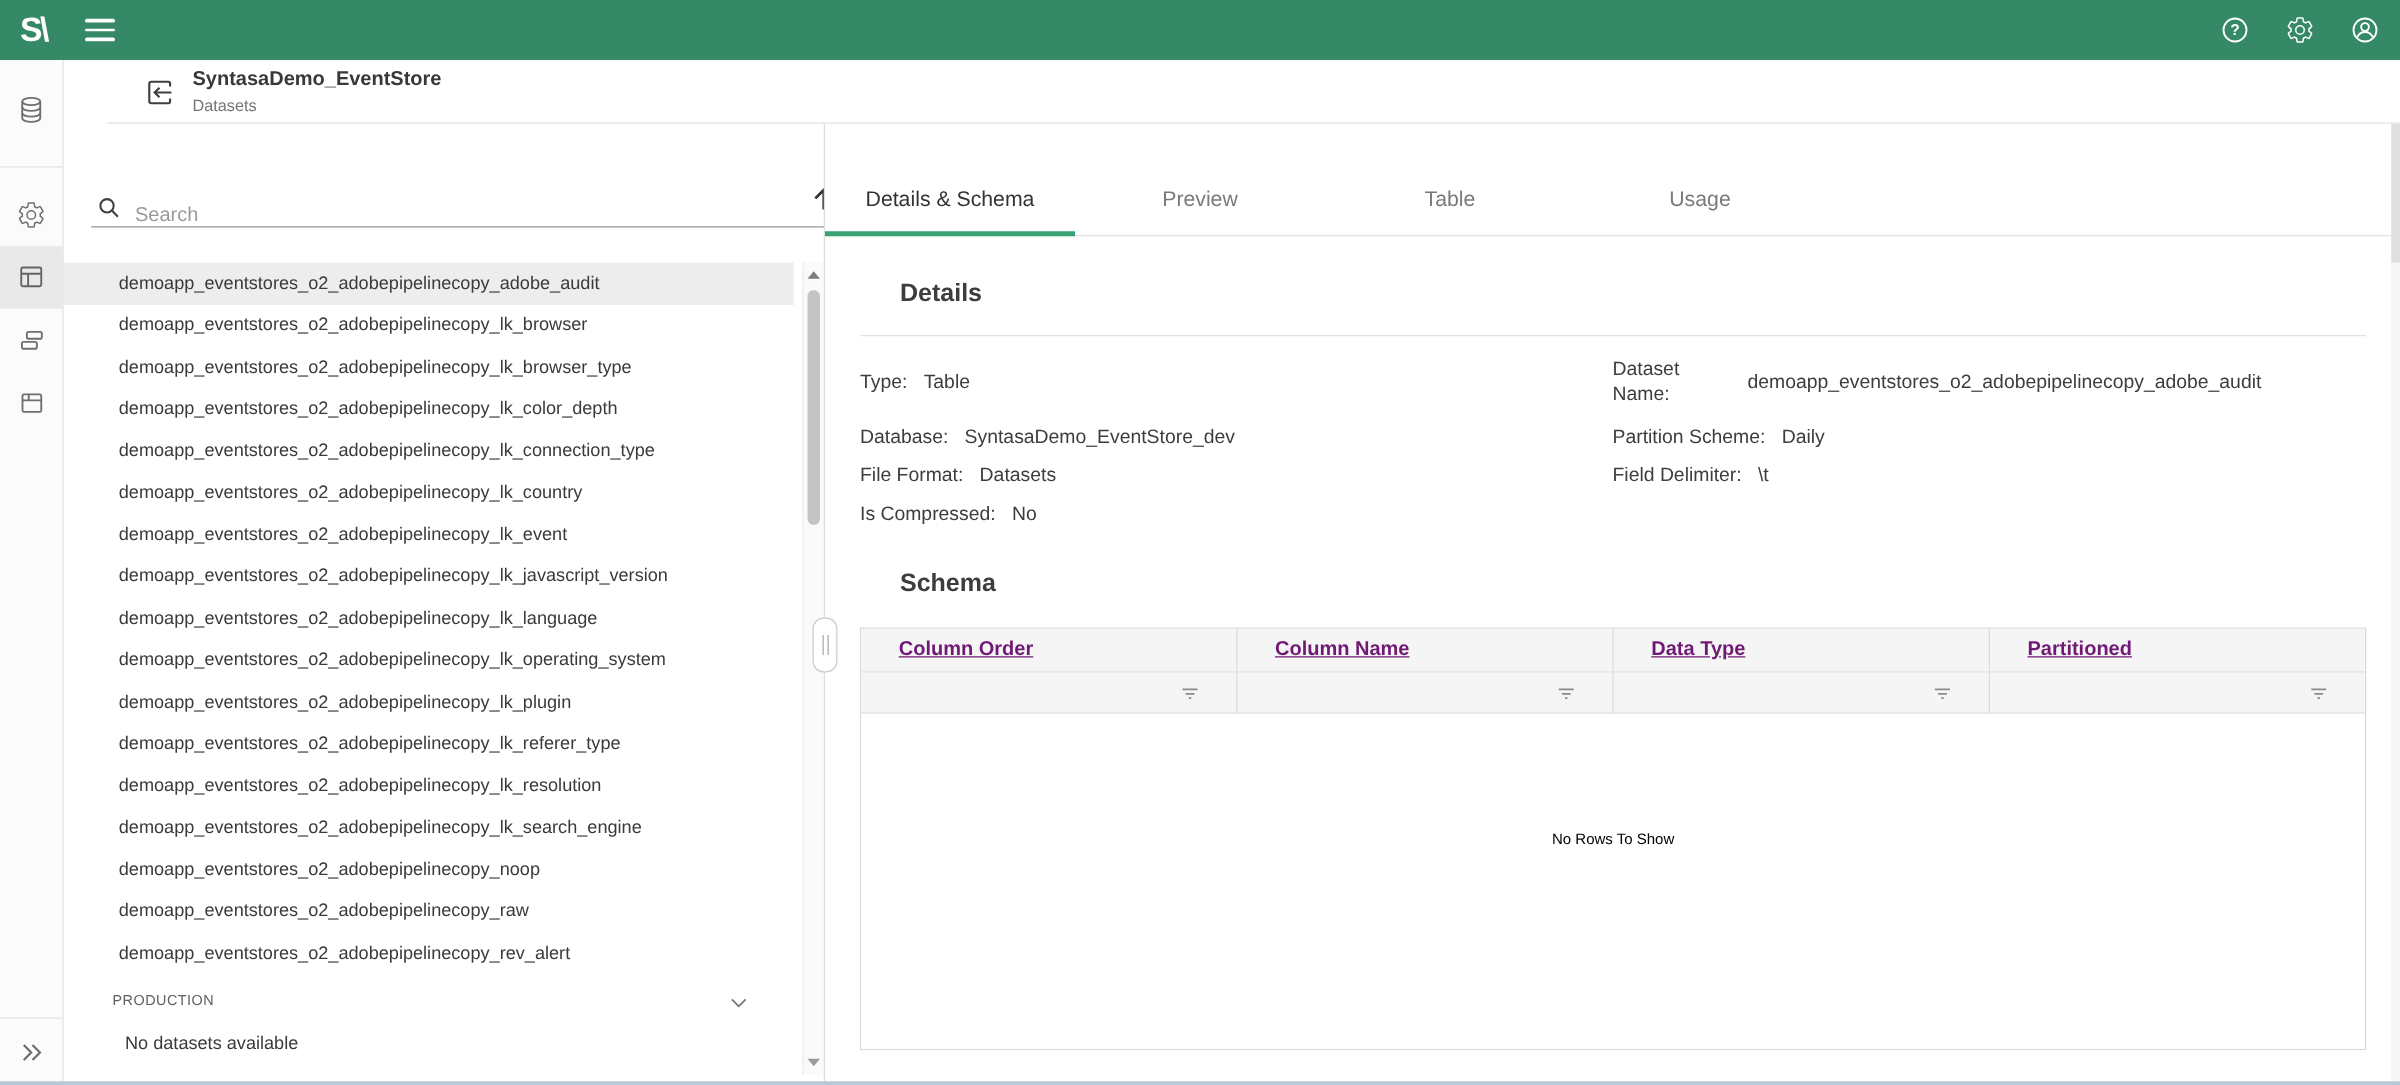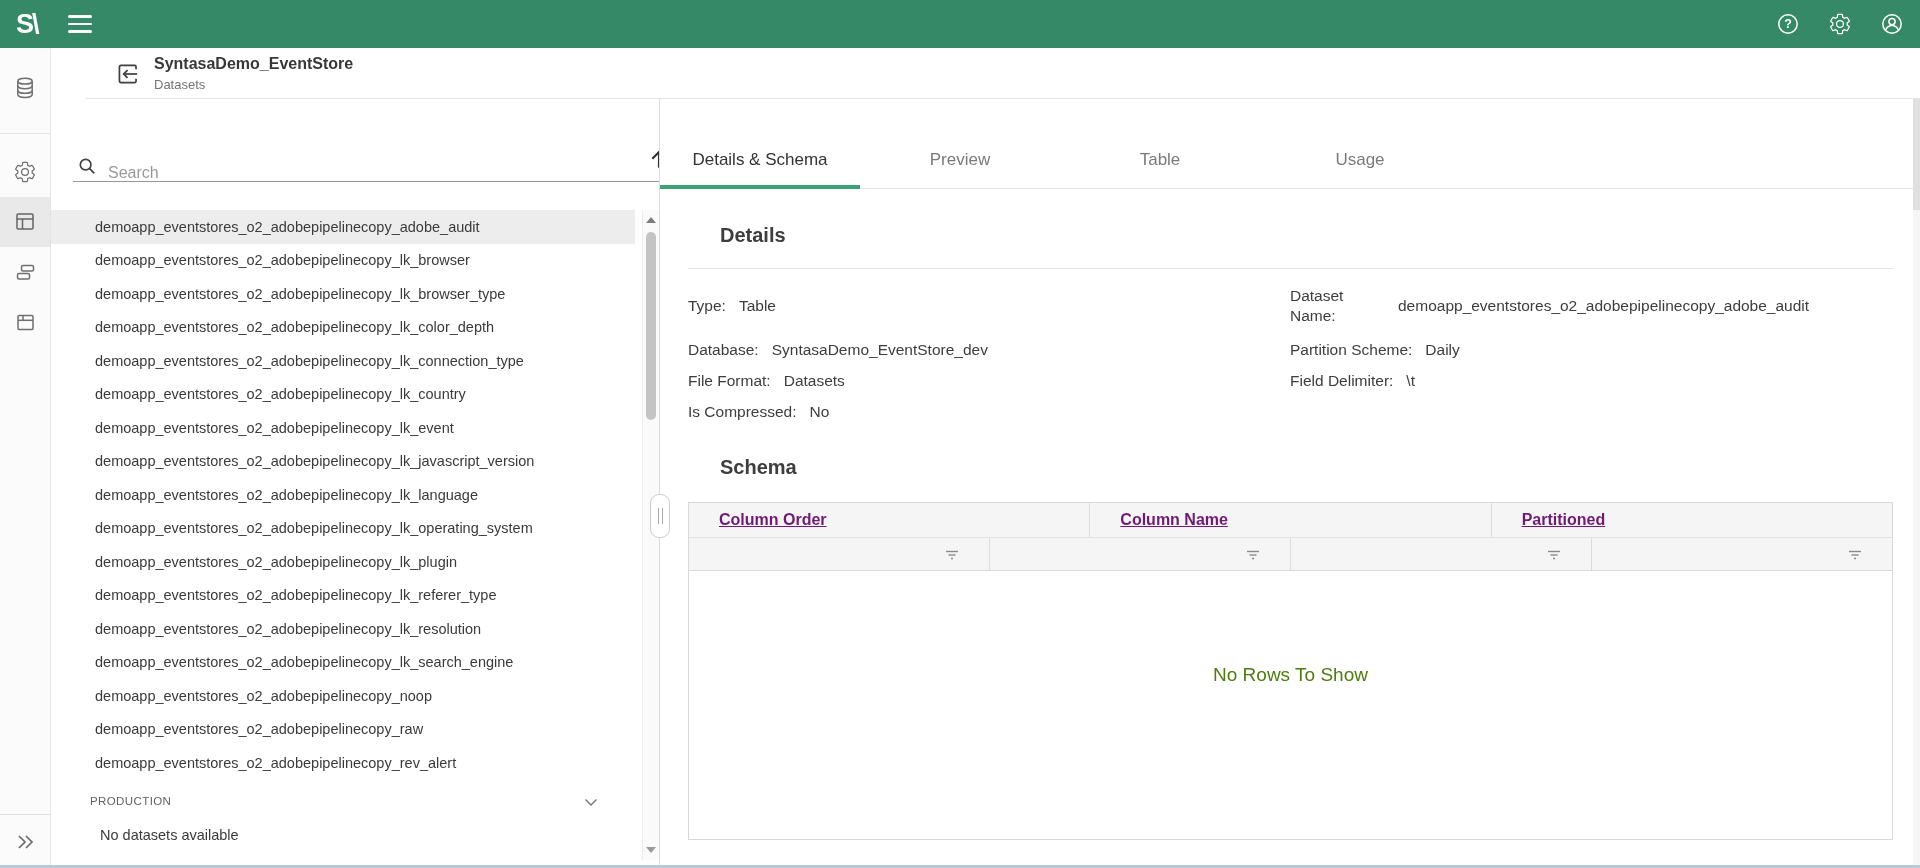--- a/index.html
+++ b/index.html
@@ -93,21 +93,21 @@
   .thead-row{height:34px;background:#f5f5f5;display:flex;}
   .th{flex:1;display:flex;align-items:center;padding-left:30px;font-size:16px;font-weight:bold;color:#701a75;
       border-right:1px solid #dcdcdc;box-sizing:border-box;cursor:pointer;text-decoration:underline;}
   .th:last-child{border-right:none;}
   .filter-row{height:34px;background:#f5f5f5;display:flex;border-top:1px solid #e2e2e2;border-bottom:1px solid #d9d9d9;box-sizing:border-box;}
   .fcell{flex:1;display:flex;align-items:center;justify-content:flex-end;padding-right:28px;
          border-right:1px solid #dcdcdc;box-sizing:border-box;}
   .fcell:last-child{border-right:none;}
   .filter-btn{cursor:pointer;}
   .table-body{height:268px;background:#fff;display:flex;justify-content:center;align-items:flex-start;}
-  .no-rows{margin-top:93px;font-size:19px;color:#4d7c0f;}
+  .no-rows{margin-top:93px;font-size:12px;color:#000000;}
 
   
   .page-scroll{position:absolute;right:0;top:98px;width:7px;height:767px;background:#f6f6f6;}
   .page-scroll-thumb{position:absolute;top:0;left:0;width:7px;height:112px;background:#e0e0e0;cursor:pointer;}
   .bottom-strip{position:absolute;left:0;bottom:0;width:1920px;height:3px;background:#b9c8d6;z-index:40;}
 </style>
 </head>
 <body>
 
 <div class="screen">
@@ -323,20 +323,21 @@
         </div>
       </div>
     </div>
 
     <div class="sec-heading schema-heading">Schema</div>
 
     <div class="schema-table">
       <div class="thead-row">
         <div class="th">Column Order</div>
         <div class="th">Column Name</div>
+        <div class="th">Data Type</div>
         <div class="th">Partitioned</div>
       </div>
       <div class="filter-row">
         <div class="fcell">
             <span class="filter-btn">
           <svg width="18" height="18" viewBox="0 0 18 18" stroke="#8a8a8a" stroke-width="1.4">
                 <line x1="3" y1="6.5" x2="15" y2="6.5"></line>
                 <line x1="5.5" y1="10" x2="12.5" y2="10"></line>
                 <line x1="8" y1="13.5" x2="10" y2="13.5"></line>
               </svg>

